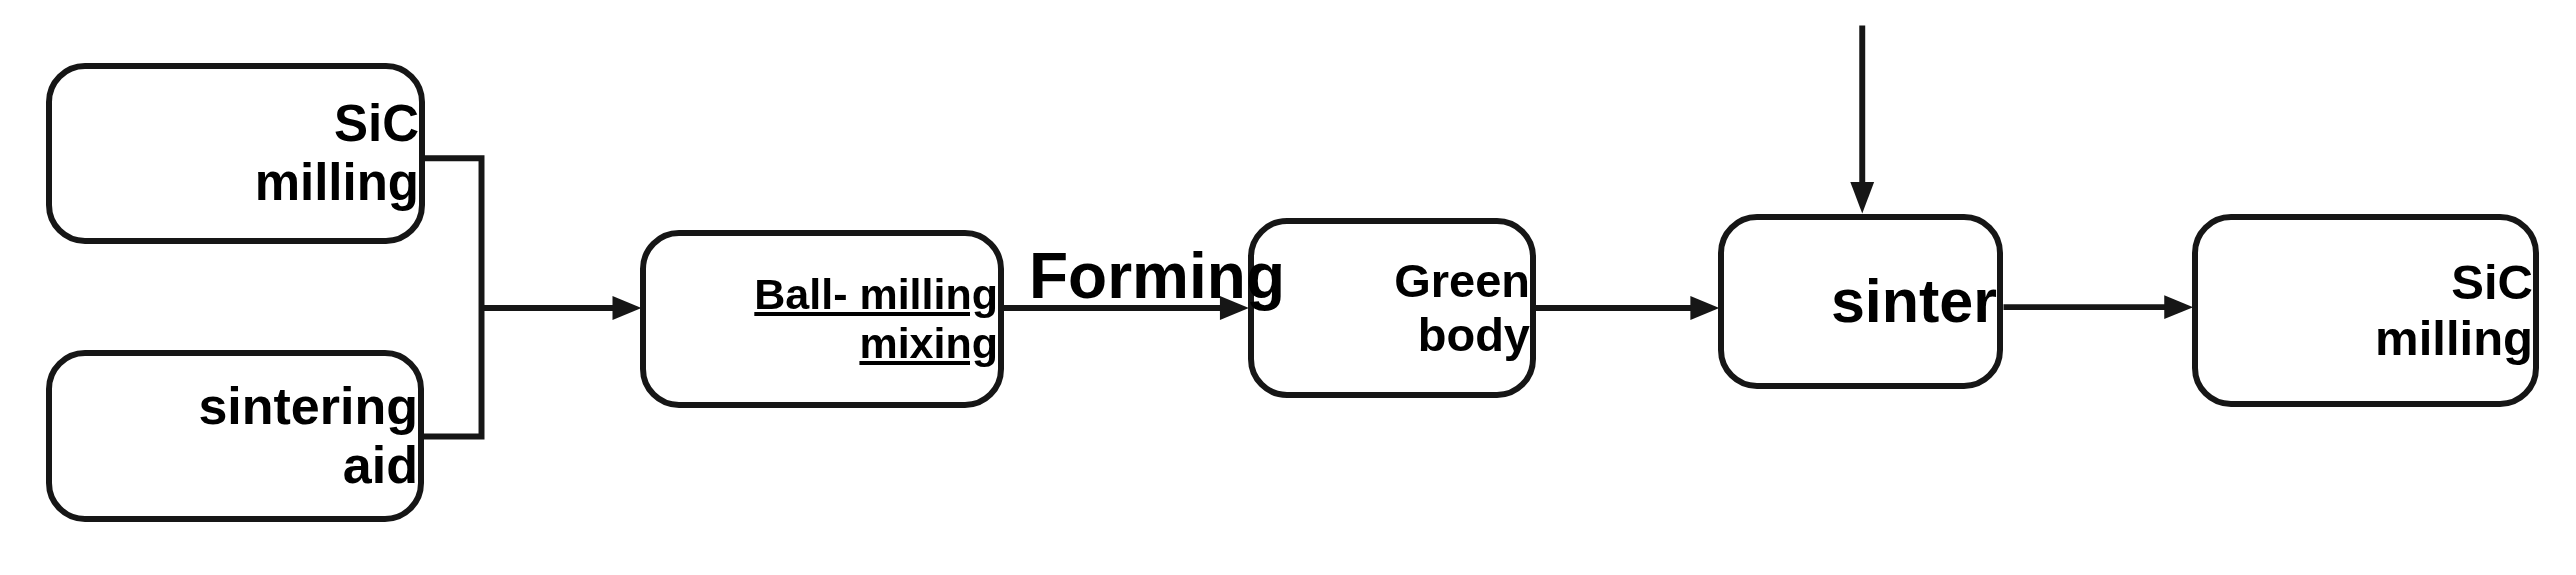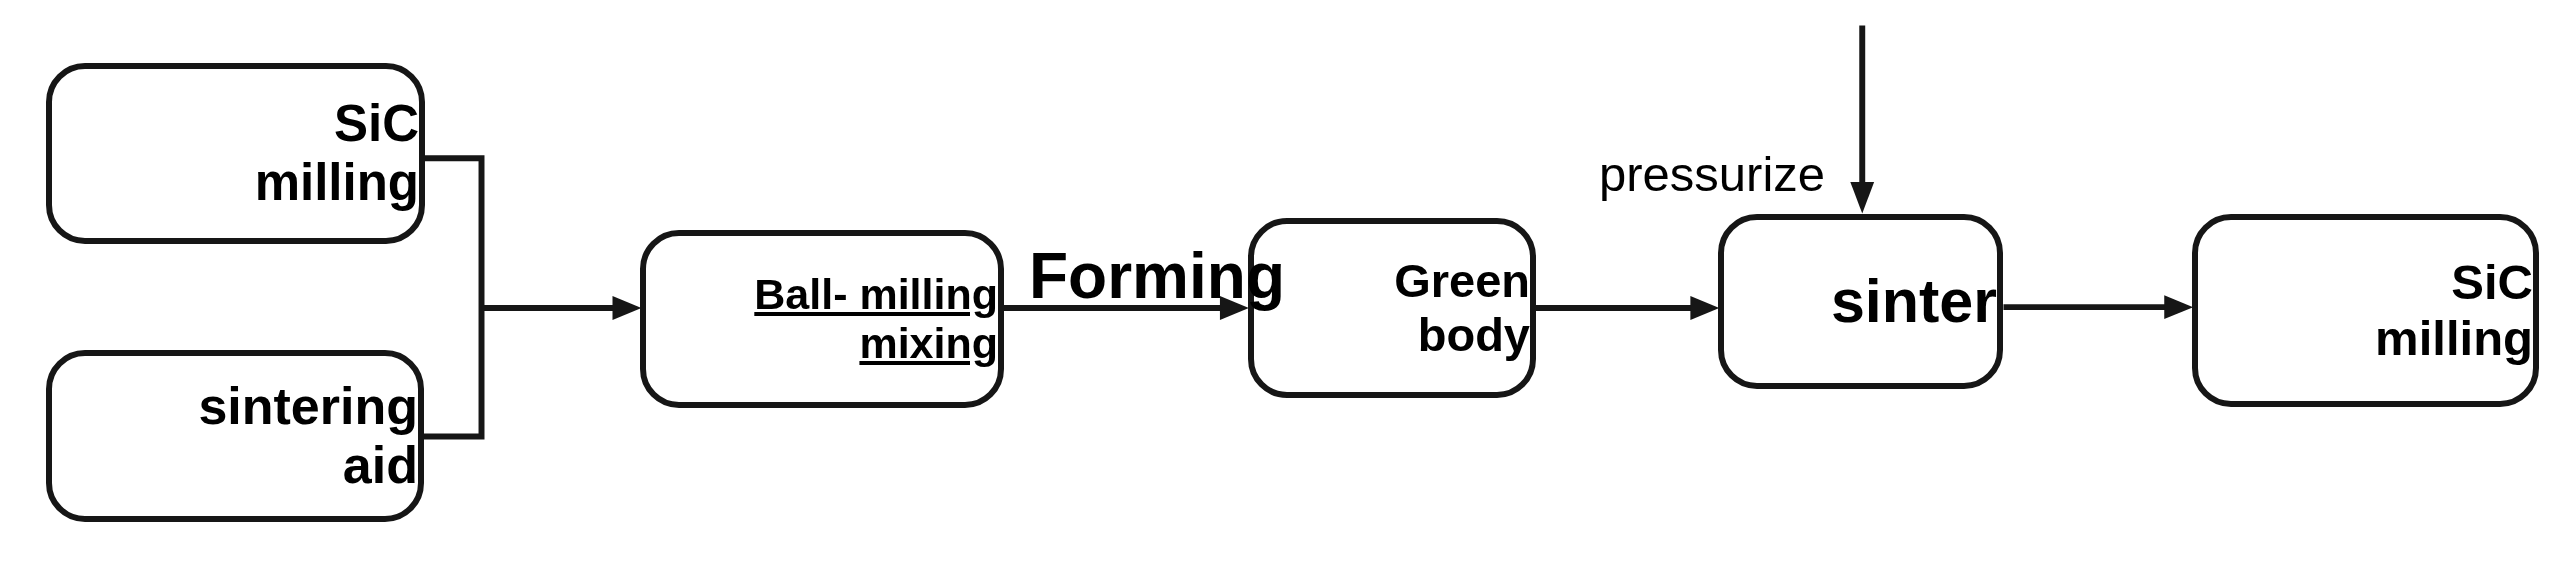--- a/index.html
+++ b/index.html
@@ -113,16 +113,15 @@
     <span class="node-line">body</span>
   </div>
 
   <div class="node" id="node-sic-ceramics">
     <span class="node-line">SiC</span>
     <span class="node-line">milling</span>
   </div>
 
   <div class="edge-label" id="label-forming">Forming</div>
 
-  <div class="edge-label" id="label-pressurize">pressurize</div>
 
 </div>
 
 
 </body></html>

